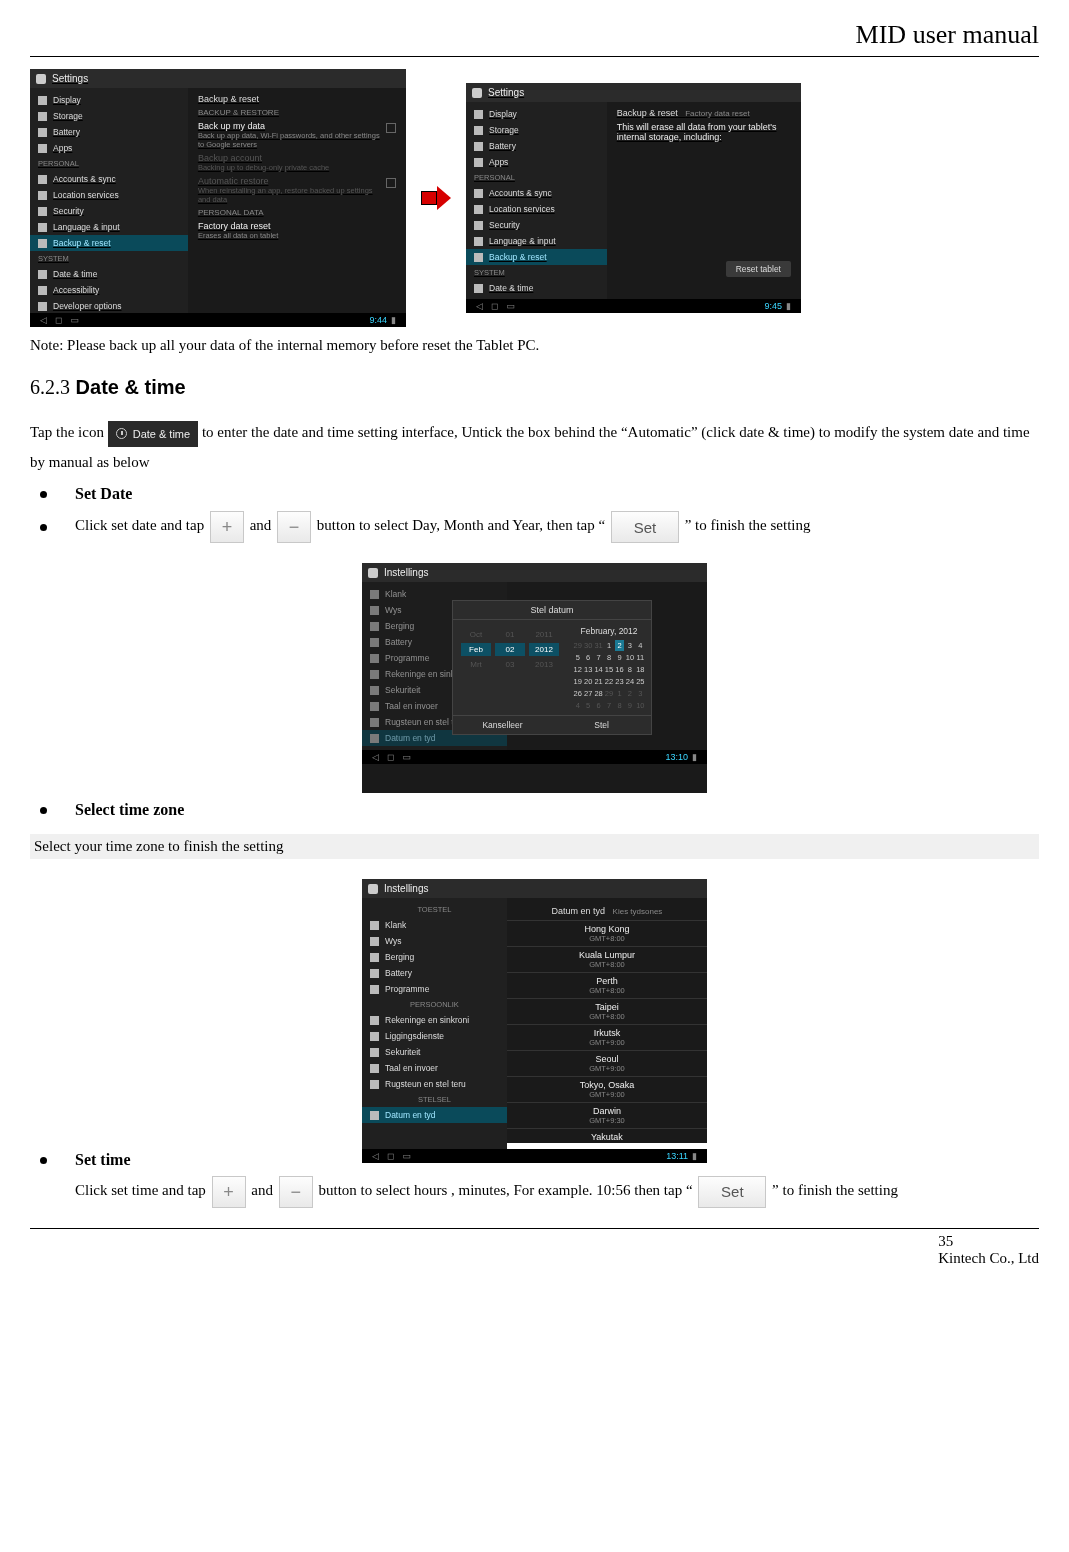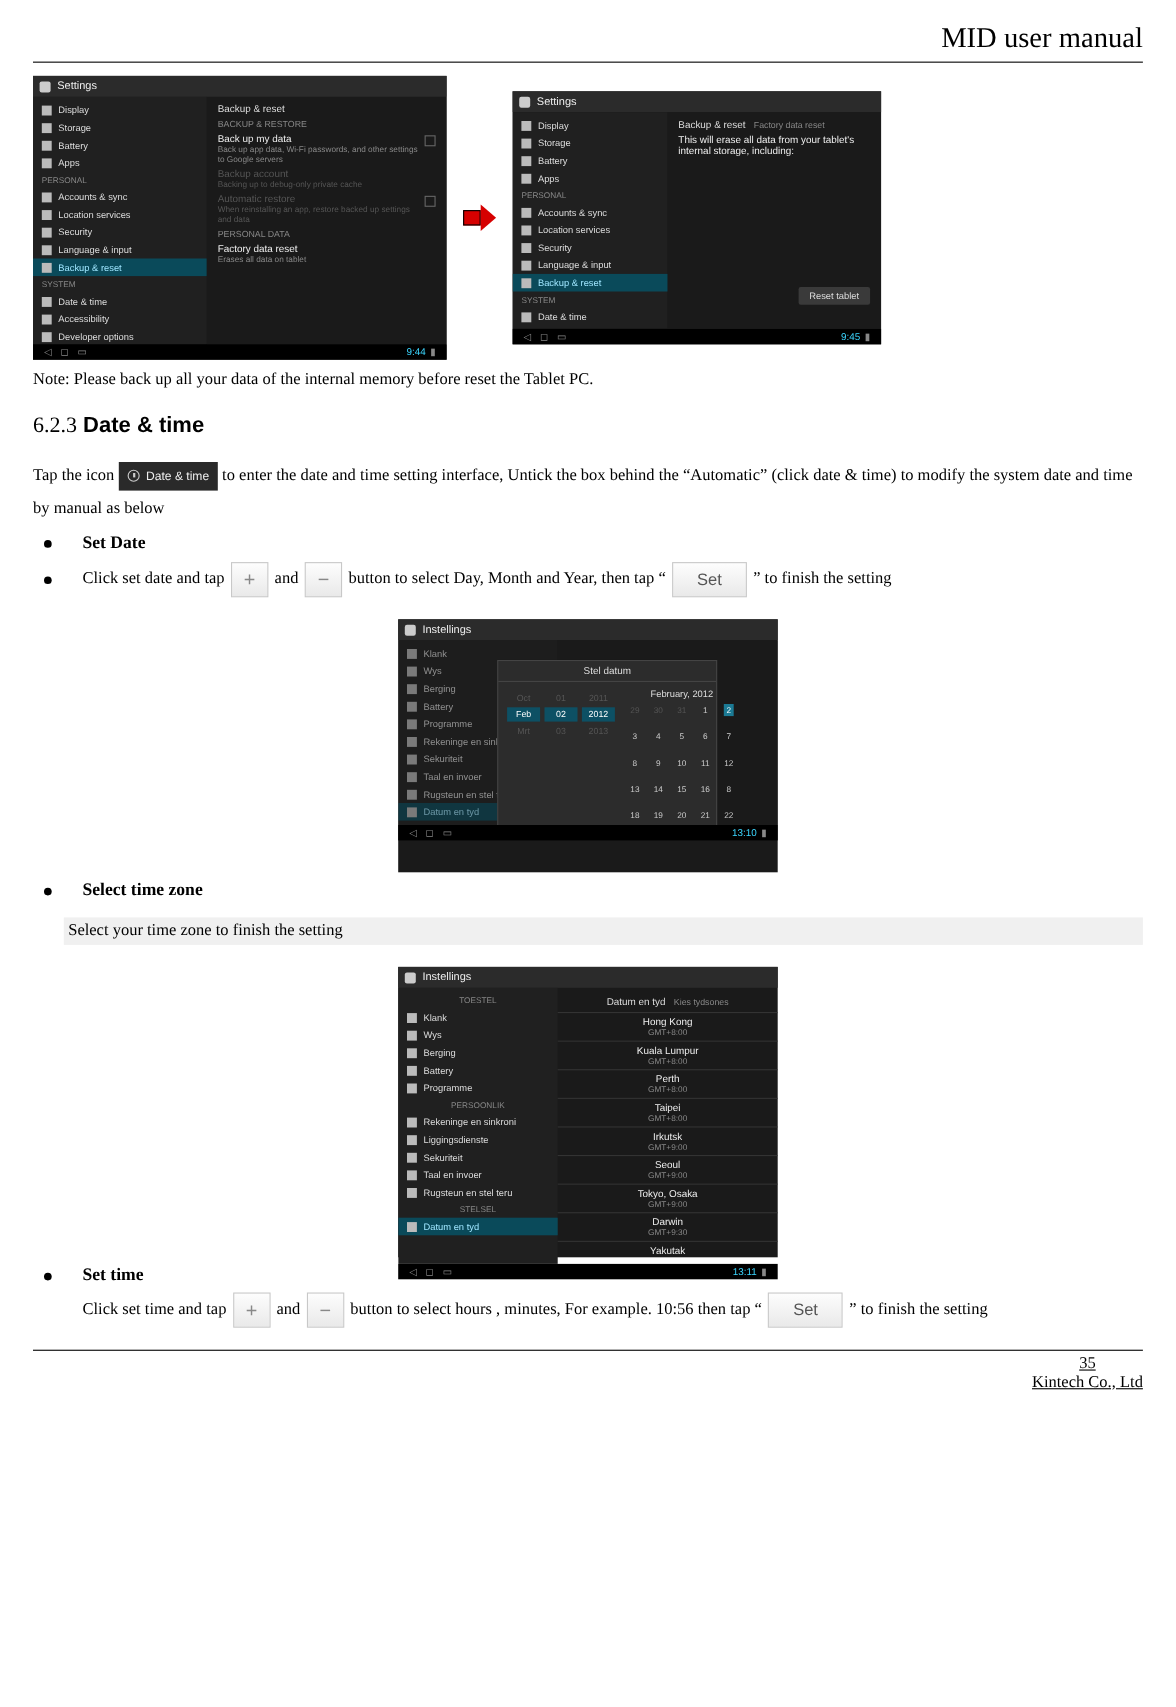--- a/index.html
+++ b/index.html
@@ -20,20 +20,21 @@
   }
   .header-rule {
     border: none;
     border-top: 1.5px solid #000;
     margin: 0 0 12px 0;
   }
   .figure-row {
     display: flex;
     align-items: center;
     gap: 4px;
+    text-decoration: underline;
   }
   .android-shot {
     background: #1a1a1a;
     color: #ccc;
     font-family: Arial, sans-serif;
     font-size: 9px;
     position: relative;
     display: flex;
     flex-direction: column;
   }
@@ -168,41 +169,41 @@
     background: linear-gradient(#fdfdfd,#e9e9e9);
     border: 1px solid #c8c8c8;
     vertical-align: middle;
     margin: 0 2px;
     font-family: Arial, sans-serif;
     color: #888;
     font-size: 18px;
   }
   .set-btn { width: 68px; font-size: 15px; color: #555; }
   .center-fig { text-align: center; margin-top: 20px; }
-  .tz-text { background: #f0f0f0; padding: 4px 0 4px 4px; margin-left: 28px; }
+  .tz-text { background: #f0f0f0; padding: 4px 0 4px 4px; }
 
   
   .dlg {
     position: absolute;
     left: 90px; top: 18px;
     width: 58%;
     background: #2c2c2c;
     border: 1px solid #444;
     font-size: 8px;
     color: #ddd;
   }
   .dlg-title { padding: 4px 6px; font-size: 9px; border-bottom: 1px solid #444; }
   .dlg-body { display: flex; }
   .spinners { padding: 8px 8px; display: flex; gap: 4px; font-size: 8px; }
   .spin { width: 30px; text-align: center; }
   .spin .mid { background: #0d5064; color: #fff; padding: 2px 0; margin: 2px 0; }
   .spin .ghost { color: #555; padding: 2px 0; }
   .calpane { flex: 1; padding: 4px 6px; font-size: 7.5px; }
   .calhead { text-align:center; margin:2px 0 4px 0; font-size:8.5px; }
-  .calgrid { display:grid; grid-template-columns: repeat(5, 1fr); gap:13px; }
+  .calgrid { display:grid; grid-template-columns: repeat(7, 1fr); gap:1px; }
   .calcell { text-align:center; padding:1px 0; color:#ccc; }
   .calcell.dim { color:#555; }
   .calcell.sel { background:#1b7a94; color:#fff; }
   .dlg-foot { display:flex; border-top:1px solid #444; }
   .dlg-foot > div { flex:1; text-align:center; padding:4px 0; font-size:8.5px; }
 
   .tzlist { flex:1; padding: 4px 0; }
   .tzhead { padding: 4px 10px; font-size: 9px; color:#ddd; }
   .tzitem { padding: 3px 10px; border-top: 1px solid #333; }
   .tzitem .n { color:#eee; font-size:9px; }
@@ -212,21 +213,21 @@
     border: none;
     border-top: 1.5px solid #000;
     margin: 20px 0 4px 0;
   }
   .footer {
     display: flex;
     justify-content: space-between;
     font-size: 15px;
     font-family: "Times New Roman", serif;
   }
-  .footer .pg { text-align: center; text-decoration: underline; }
+  .footer .pg { text-align: left; }
 </style>
 </head>
 <body>
 
 <div class="doc-header">MID user manual</div>
 <hr class="header-rule">
 
 <div class="figure-row">
 
   <div class="android-shot shot-a">

